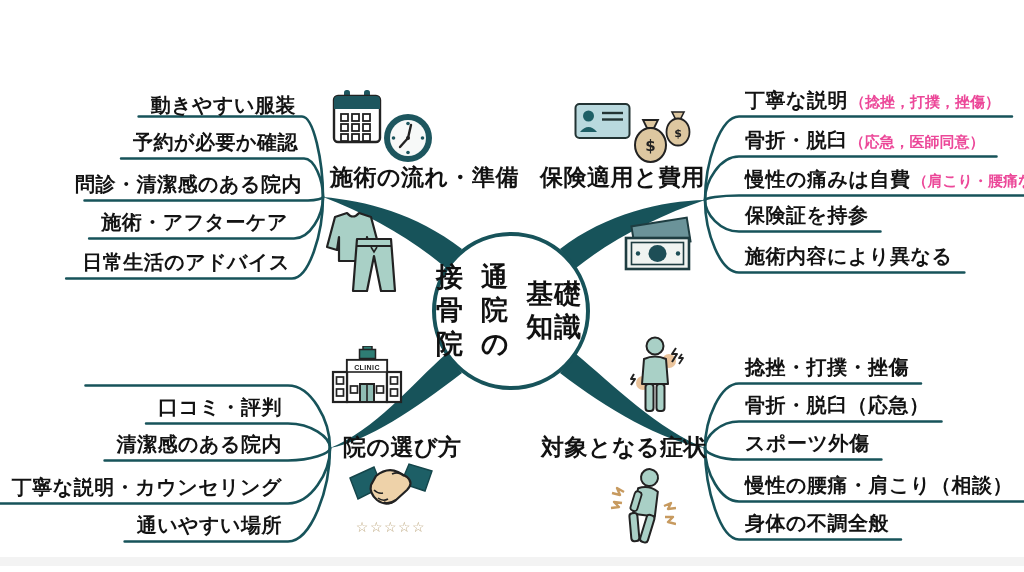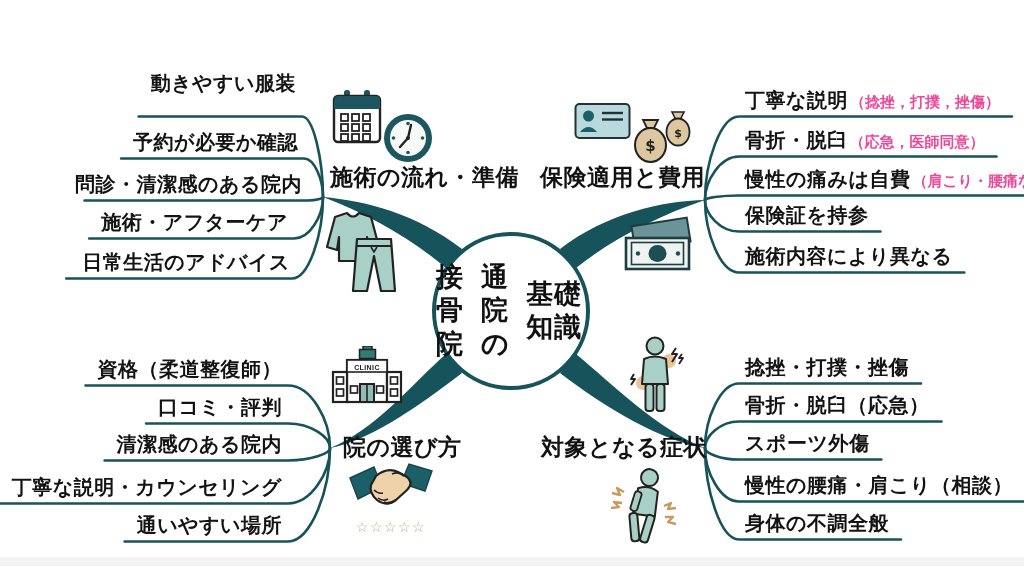--- a/index.html
+++ b/index.html
@@ -207,21 +207,21 @@
       <rect x="36" y="48" width="8" height="28" rx="3" fill="#a9d0c6" stroke="#222" stroke-width="2" transform="rotate(10 40 62)"></rect>
     </g>
     <g fill="none" stroke="#c79a5f" stroke-width="2.4" stroke-linejoin="round">
       <path d="M14,26 l-7,-4 3,7 -8,-2"></path>
       <path d="M12,37 l-8,-1 5,5 -8,1"></path>
       <path d="M54,40 l7,-3 -3,6 8,-1"></path>
       <path d="M55,51 l8,0 -5,5 8,2"></path>
     </g>
   </svg>
 
-<div class="mm-item" style="top: 70px; right: 728px; align-items: flex-end;">
+<div class="mm-item" style="top: 92px; right: 728px; align-items: flex-end;">
       <span class="mm-item-text">動きやすい服装</span>
     </div>
     <div class="mm-item" style="top: 129px; right: 726px;">
       <span class="mm-item-text">予約が必要か確認</span>
     </div>
     <div class="mm-item" style="top: 171px; right: 722px;">
       <span class="mm-item-text">問診・清潔感のある院内</span>
     </div>
     <div class="mm-item" style="top: 209px; right: 736px;">
       <span class="mm-item-text">施術・アフターケア</span>
@@ -240,23 +240,20 @@
     <div class="mm-item" style="top: 166px; left: 745px;">
       <span class="mm-item-text">慢性の痛みは自費</span>
       <span class="mm-item-note">（肩こり・腰痛など）</span>
     </div>
     <div class="mm-item" style="top: 202px; left: 745px;">
       <span class="mm-item-text">保険証を持参</span>
     </div>
     <div class="mm-item" style="top: 243px; left: 745px; align-items: center;">
       <span class="mm-item-text">施術内容により異なる</span>
     </div>
-    <div class="mm-item" style="top: 356px; right: 742px;">
-      <span class="mm-item-text">資格（柔道整復師）</span>
-    </div>
     <div class="mm-item" style="top: 431px; right: 742px;">
       <span class="mm-item-text">清潔感のある院内</span>
     </div>
     <div class="mm-item" style="top: 394px; right: 742px;">
       <span class="mm-item-text">口コミ・評判</span>
     </div>
     <div class="mm-item" style="top: 474px; right: 742px;">
       <span class="mm-item-text">丁寧な説明・カウンセリング</span>
     </div>
     <div class="mm-item" style="top: 512px; right: 742px;">

